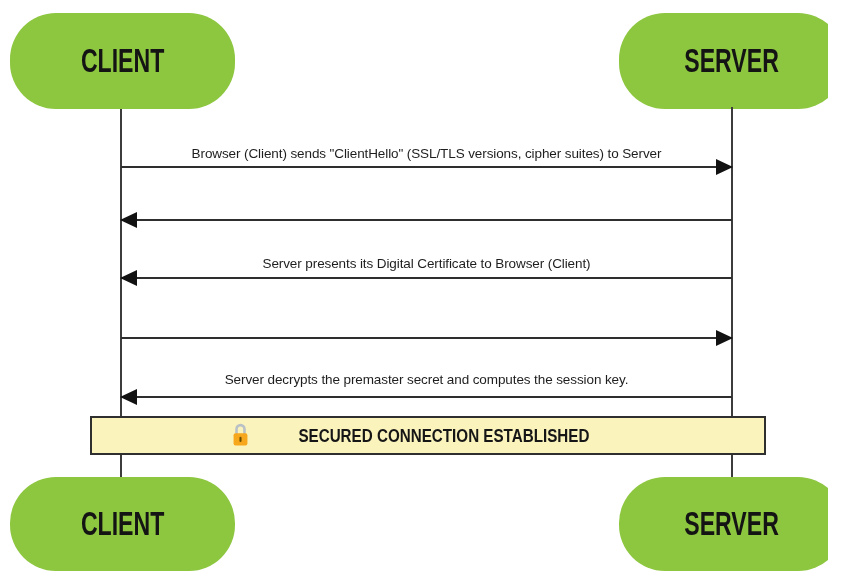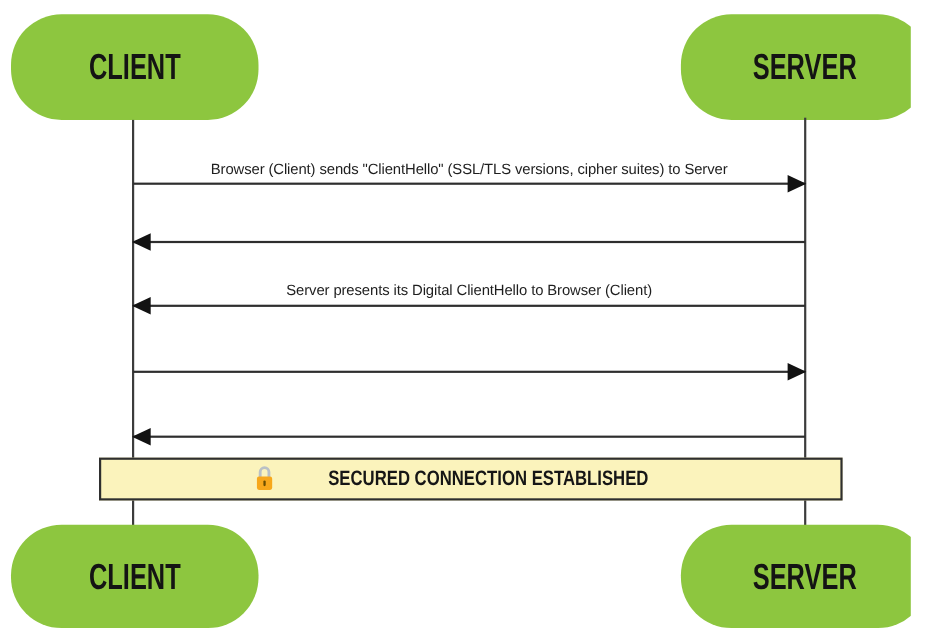--- a/index.html
+++ b/index.html
@@ -78,21 +78,22 @@
     <span class="actor-label">CLIENT</span>
   </div>
   <div class="actor" id="actor-server-top">
     <span class="actor-label">SERVER</span>
   </div>
 
   <div class="lifeline" id="lifeline-client"></div>
   <div class="lifeline" id="lifeline-server"></div>
 
   <div class="msg-text" id="text-0">Browser (Client) sends "ClientHello" (SSL/TLS versions, cipher suites) to Server</div>
-  <div class="msg-text" id="text-2">Server presents its Digital ClientHello to Browser (Client)</div>
+  <div class="msg-text" id="text-2">Server presents its Digital Certificate to Browser (Client)</div>
+  <div class="msg-text" id="text-4">Server decrypts the premaster secret and computes the session key.</div>
 
   <div class="msg-line" id="line-0">
     <span class="arrowhead right"></span>
   </div>
   <div class="msg-line" id="line-1">
     <span class="arrowhead left"></span>
   </div>
   <div class="msg-line" id="line-2">
     <span class="arrowhead left"></span>
   </div>

